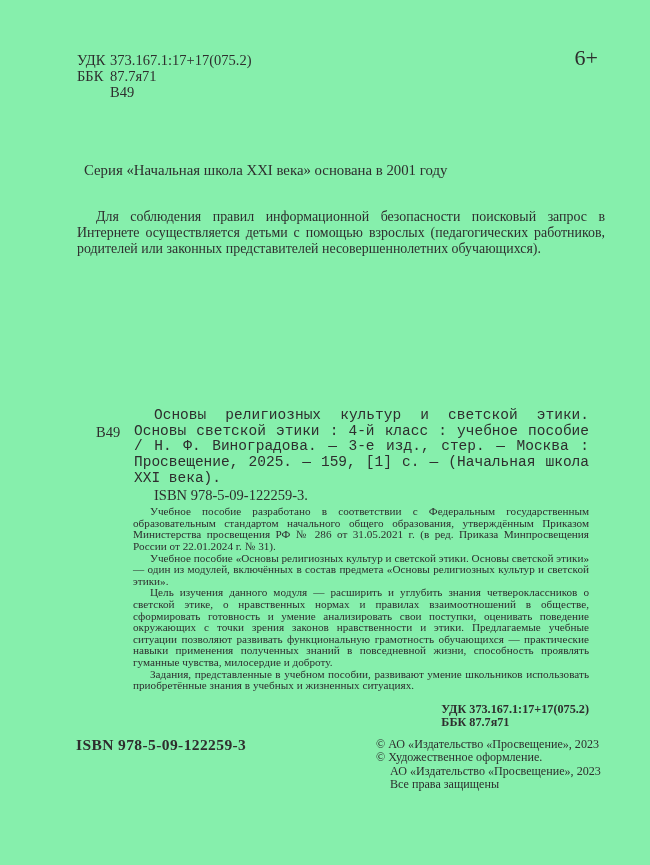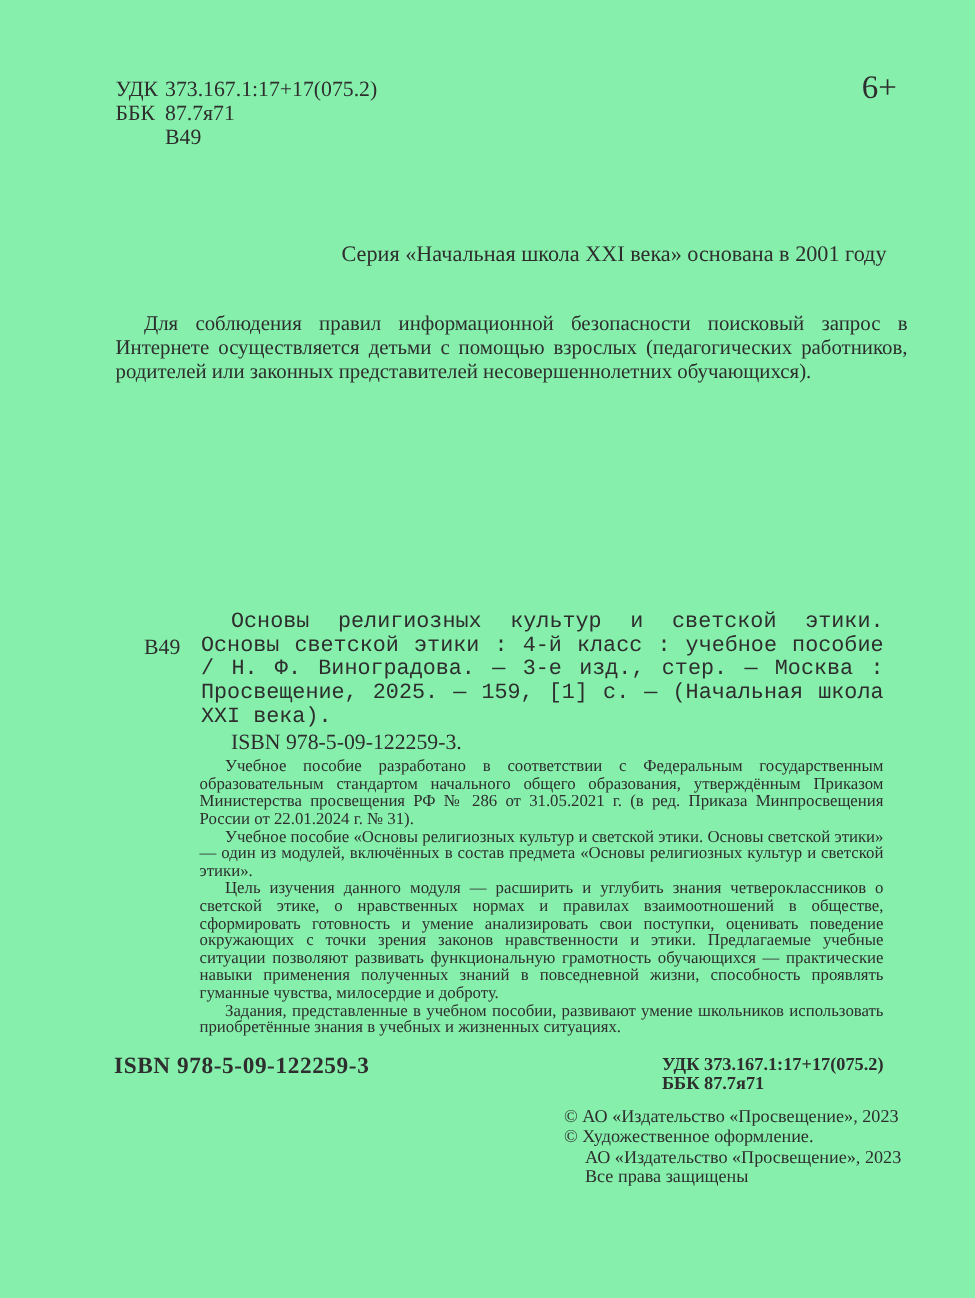--- a/index.html
+++ b/index.html
@@ -31,23 +31,23 @@
     position: absolute;
     top: 46px;
     right: 52px;
     font-size: 22px;
     line-height: 24px;
   }
   
   .series {
     position: absolute;
     top: 162px;
-    left: 63px;
+    left: 84px;
     width: 528px;
-    text-align: right;
+    text-align: left;
     font-size: 14.8px;
   }
   
   .safety {
     position: absolute;
     margin: 0;
     top: 209px;
     left: 77px;
     width: 528px;
     font-size: 13.9px;
@@ -104,21 +104,21 @@
     margin-top: 11px;
     font-weight: bold;
     font-size: 12.2px;
     line-height: 13.4px;
     white-space: nowrap;
   }
   
   .isbn-bottom {
     position: absolute;
     left: 76px;
-    top: 702px;
+    top: 736px;
     font-weight: bold;
     font-size: 15.5px;
     letter-spacing: 0.4px;
   }
   .copyright {
     position: absolute;
     left: 376px;
     top: 738px;
     font-size: 12.1px;
     line-height: 13.4px;

